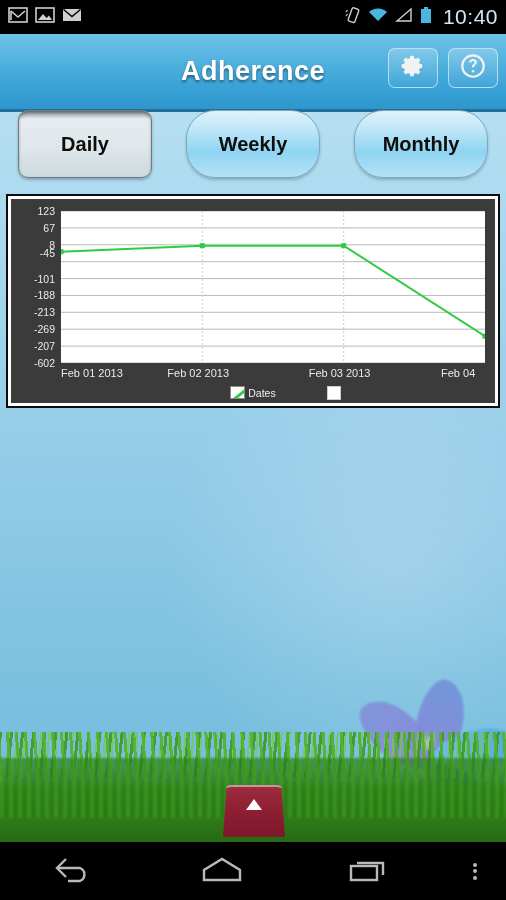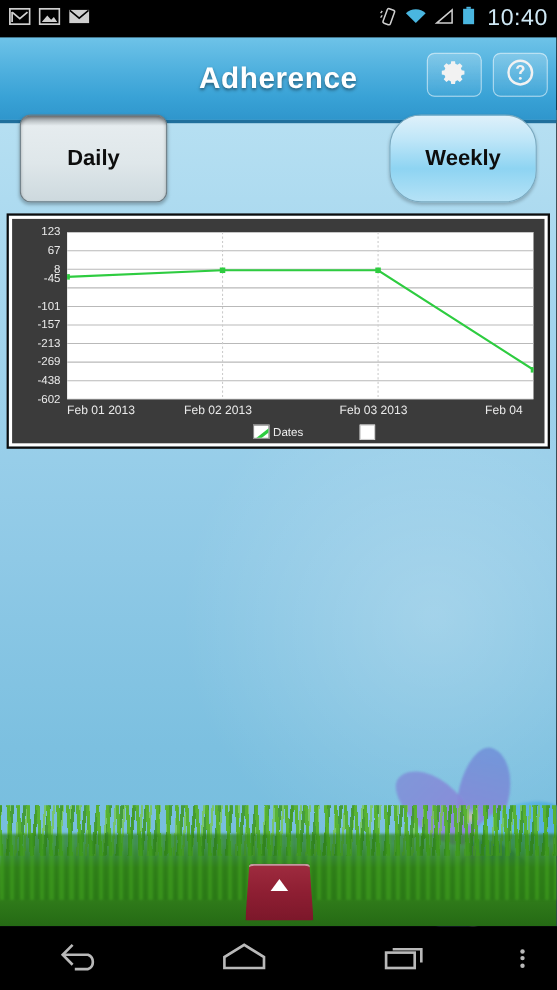--- a/index.html
+++ b/index.html
@@ -90,21 +90,21 @@
   #btn-settings{ right:68px; }
   #btn-help{ right:8px; }
 
   
   .tabbar{
     position:absolute; left:0; top:100px; width:506px; height:88px;
     display:flex; align-items:center; justify-content:space-between;
     padding:0 18px;
   }
   .tab{
-    width:134px; height:80px; border-radius:10px;
+    width:134px; height:68px; border-radius:10px;
     display:flex; align-items:center; justify-content:center;
     font-size:20px; font-weight:bold; color:#0d0d0d;
     border:1px solid #7aa9bf;
     box-shadow:0 2px 3px rgba(0,0,0,.22);
   }
   .tab.inactive{ background:linear-gradient(#dff1fa 0%,#bfe6f8 28%,#8ed4f2 62%,#b5e2f6 100%);border-radius:29px; }
   .tab.active{
     background:linear-gradient(#8c9296 0%,#e6ecef 12%,#dfe7ea 55%,#cdd9de 100%);
     border:1px solid #6d7b82;
     box-shadow:inset 0 2px 3px rgba(0,0,0,.3), 0 2px 3px rgba(0,0,0,.25);
@@ -245,20 +245,21 @@
           <path fill="#f2f2f2" d="M12 6.1c-1.9 0-3.2 1.2-3.3 2.9h1.9c.1-.8.6-1.3 1.4-1.3.8 0 1.3.5 1.3 1.2 0 .6-.3.9-1 1.5-.8.6-1.2 1.2-1.2 2.2v.5h1.9v-.4c0-.7.3-1 1-1.6.9-.7 1.3-1.3 1.3-2.3 0-1.6-1.3-2.7-3.3-2.7z"></path>
           <circle cx="12" cy="16.5" r="1.15" fill="#f2f2f2"></circle>
         </svg>
       </span>
     </div>
   </div>
 
   <div class="tabbar">
     <div class="tab active">Daily</div>
     <div class="tab inactive">Weekly</div>
+    <div class="tab inactive">Monthly</div>
   </div>
 
   <div class="chart-panel">
     <div class="chart-inner">
       <div class="plot" id="plot">
         <svg id="chart-svg" width="100%" height="100%" preserveAspectRatio="none" viewBox="0 0 424 152">
             <line x1="0" y1="0.0" x2="424" y2="0.0" stroke="#b9b9b9" stroke-width="1"></line>
             <line x1="0" y1="16.9" x2="424" y2="16.9" stroke="#b9b9b9" stroke-width="1"></line>
             <line x1="0" y1="33.8" x2="424" y2="33.8" stroke="#b9b9b9" stroke-width="1"></line>
             <line x1="0" y1="50.7" x2="424" y2="50.7" stroke="#b9b9b9" stroke-width="1"></line>
@@ -276,24 +277,24 @@
             <rect x="280.2" y="32.2" width="5" height="5" fill="#2ecc40"></rect>
             <rect x="421.5" y="122.7" width="5" height="5" fill="#2ecc40"></rect>
           </svg>
       </div>
       <div class="ylabels" id="ylabels">
           <div class="ylabel" style="top:12.0px">123</div>
           <div class="ylabel" style="top:28.9px">67</div>
           <div class="ylabel" style="top:45.8px">8</div>
           <div class="ylabel" style="top:54px">-45</div>
           <div class="ylabel" style="top:79.6px">-101</div>
-          <div class="ylabel" style="top:96.4px">-157</div>
+          <div class="ylabel" style="top:96.4px">-188</div>
           <div class="ylabel" style="top:113.3px">-213</div>
           <div class="ylabel" style="top:130.2px">-269</div>
-          <div class="ylabel" style="top:147.1px">-438</div>
+          <div class="ylabel" style="top:147.1px">-207</div>
           <div class="ylabel" style="top:164.0px">-602</div>
         </div>
       <div id="xlabels">
           <div class="xlabel" style="left:50.0px;">Feb 01 2013</div>
           <div class="xlabel" style="left:156.3px;">Feb 02 2013</div>
           <div class="xlabel" style="left:297.7px;">Feb 03 2013</div>
           <div class="xlabel" style="left:430.0px;">Feb 04</div>
         </div>
       <div class="legend">
         <span class="legend-swatch"></span>

